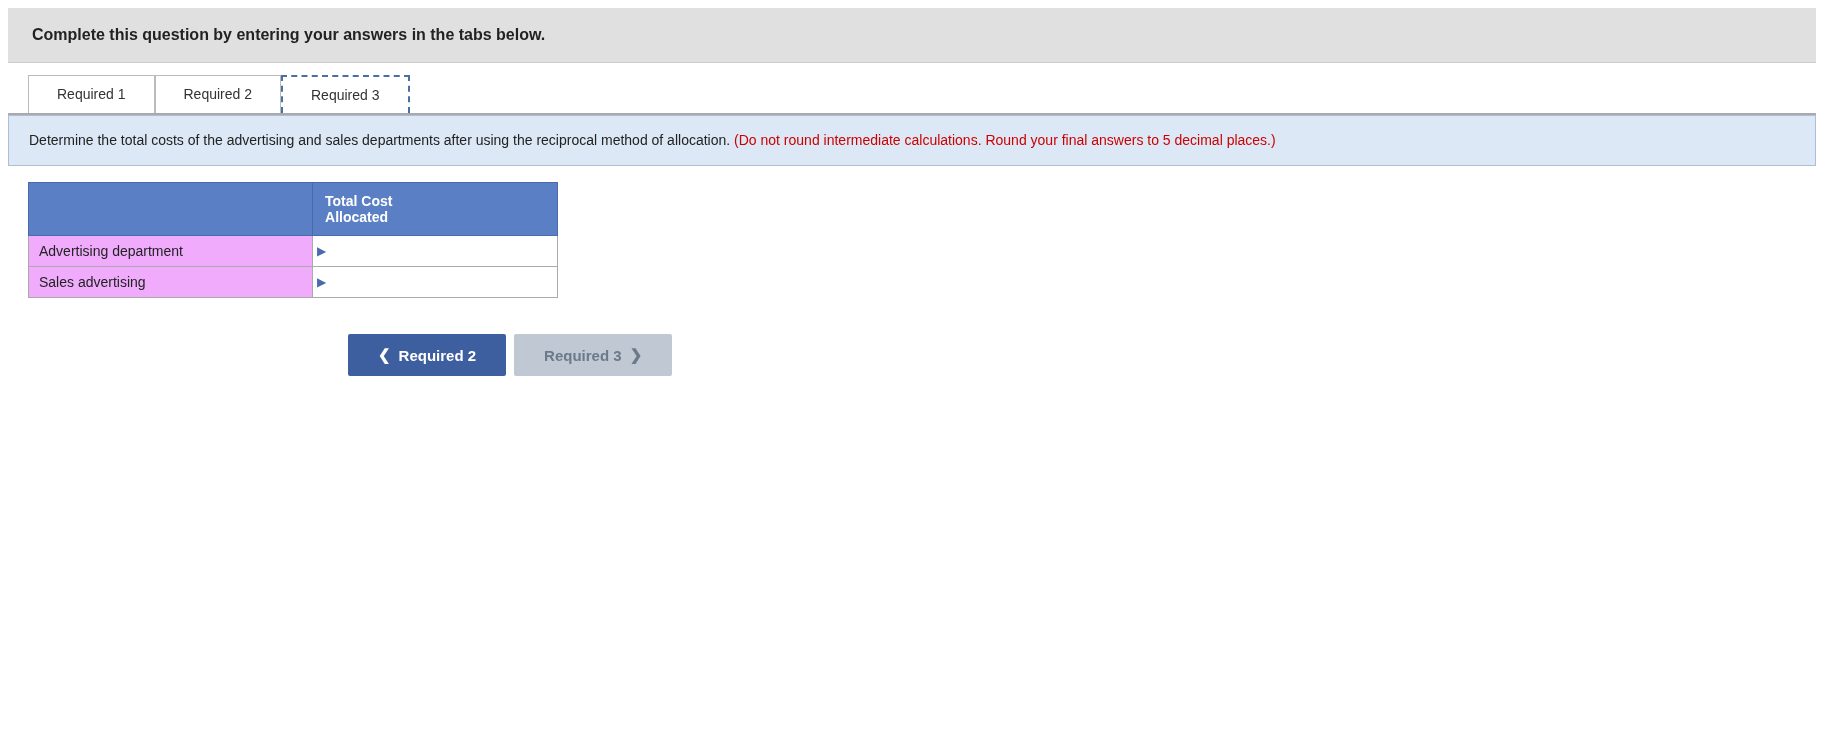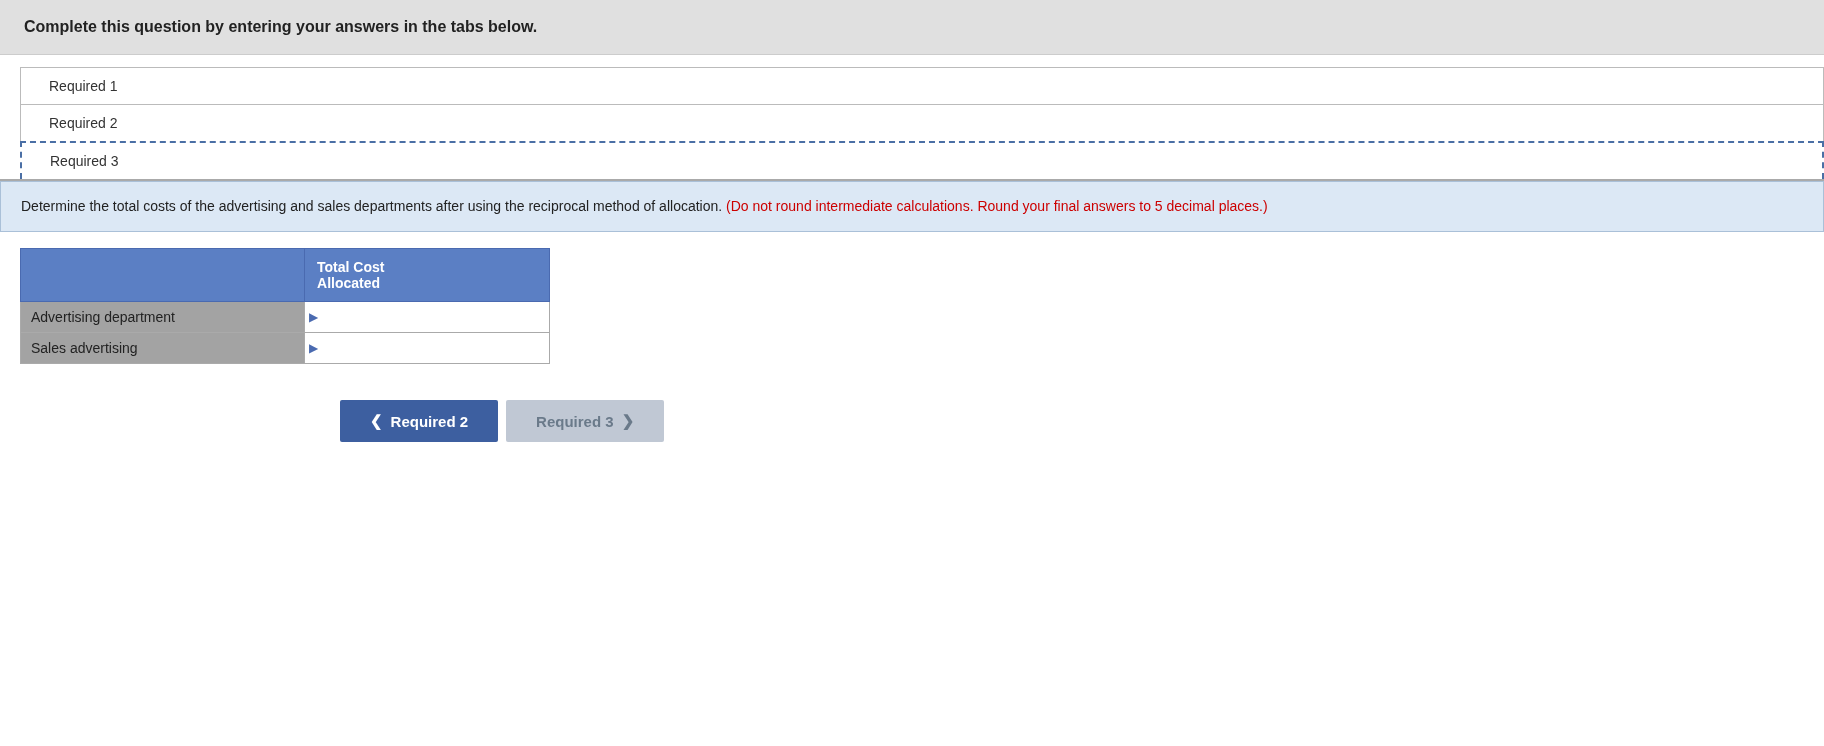--- a/index.html
+++ b/index.html
@@ -12,40 +12,40 @@
       font-family: Arial, sans-serif;
       font-size: 14px;
       background: #ffffff;
       color: #333;
     }
 
     .page-wrapper {
       width: 1824px;
       min-height: 746px;
       background: #ffffff;
-      padding: 0;
+      padding: 8px;
     }
 
     
     .header-banner {
       background: #e0e0e0;
       padding: 18px 24px;
       border-bottom: 1px solid #ccc;
     }
 
     .header-banner .header-text {
       font-size: 16px;
       font-weight: bold;
       color: #222;
     }
 
     
     .tabs-container {
       display: flex;
-      flex-direction: column;
+      flex-direction: row;
       border-bottom: 2px solid #aaa;
       margin: 0;
       background: #ffffff;
       padding-top: 12px;
       padding-left: 20px;
     }
 
     .tab {
       padding: 10px 28px;
       cursor: pointer;
@@ -110,21 +110,21 @@
     .data-table tbody tr td {
       border: 1px solid #aaa;
       padding: 7px 10px;
       font-size: 14px;
       color: #222;
       background: #ffffff;
     }
 
     .data-table tbody tr td.label-cell {
       min-width: 240px;
-      background: #a3a3a3;
+      background: #f0abfc;
     }
 
     .data-table tbody tr td.input-cell {
       min-width: 190px;
       background: #ffffff;
       padding: 0;
       position: relative;
     }
 
     .cell-arrow {

